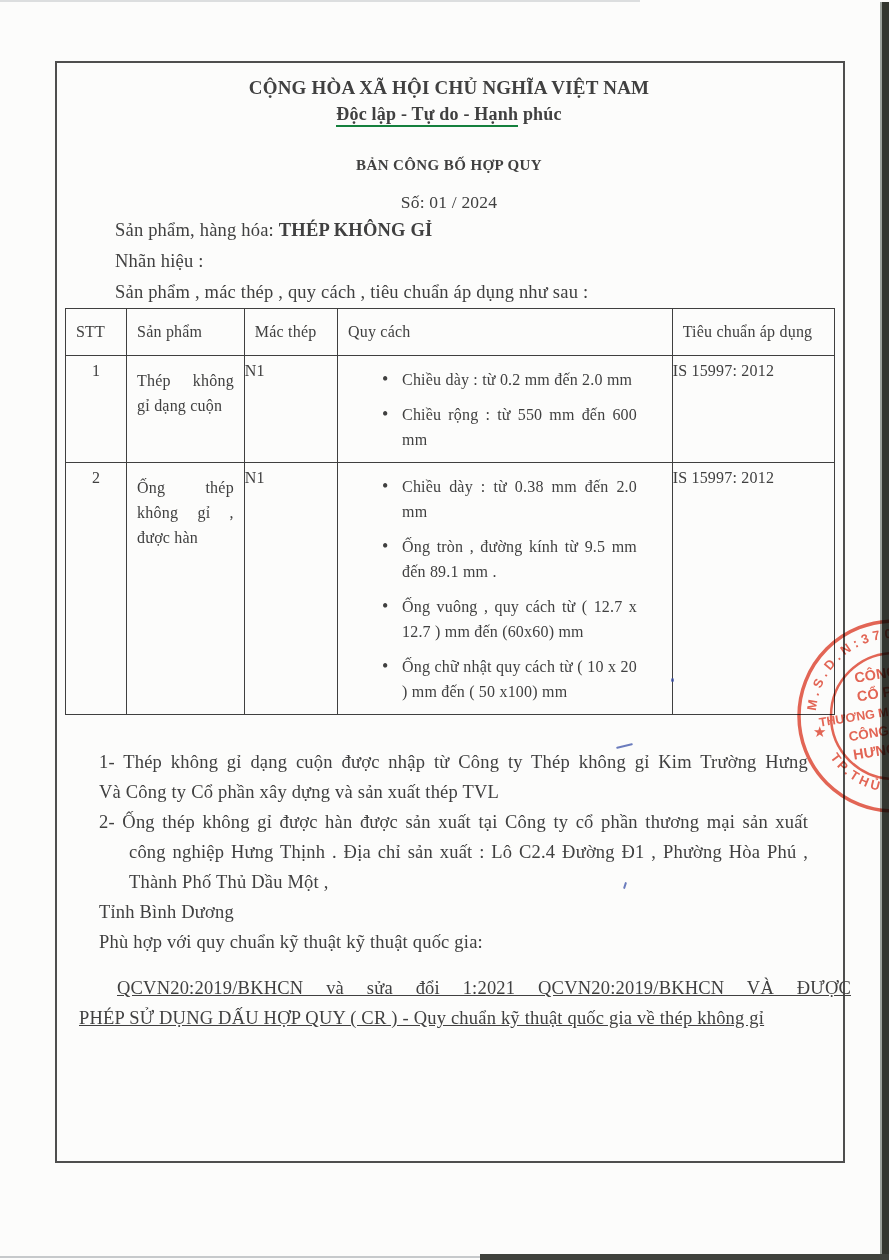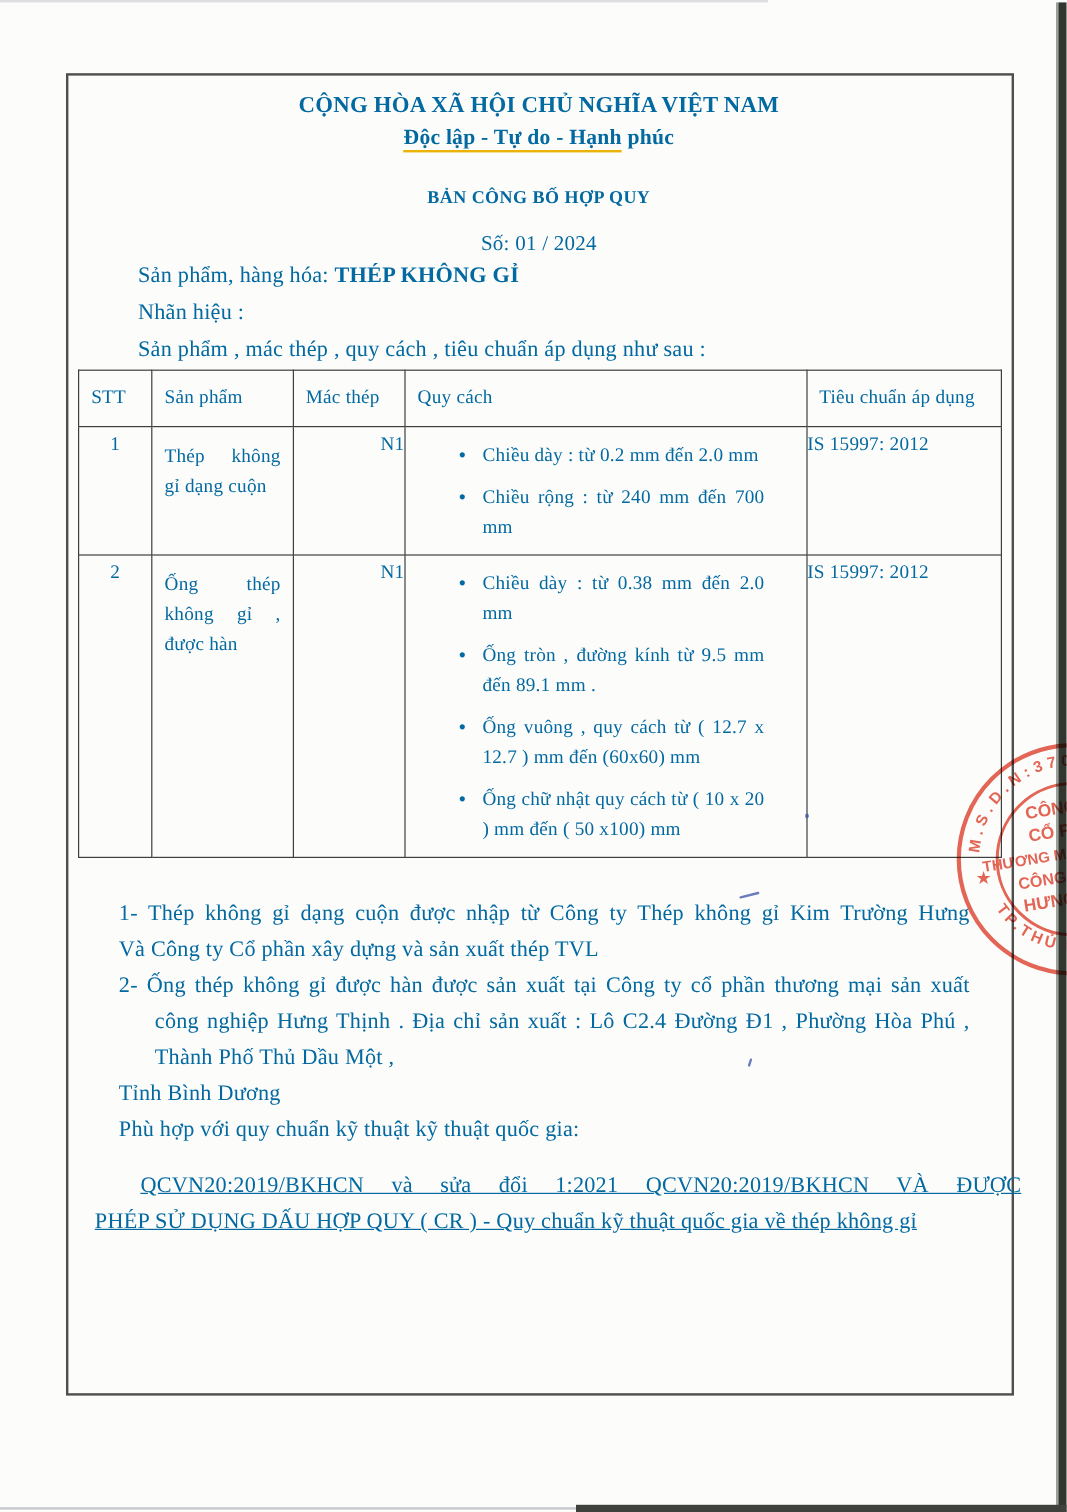--- a/index.html
+++ b/index.html
@@ -1,53 +1,53 @@
 <!DOCTYPE html>
 <html><head>
 <meta charset="utf-8">
 <style>
   html,body{margin:0;padding:0;background:#ffffff;}
   .page{position:relative;width:889px;height:1260px;background:#fcfcfb;overflow:hidden;
-        font-family:"Liberation Serif","DejaVu Serif",serif;color:#0369a1;}
+        font-family:"Liberation Serif","DejaVu Serif",serif;color:#404040;}
   
   .scan-top{position:absolute;left:0;top:0;width:640px;height:2px;background:#dcdedf;}
   .scan-right{position:absolute;left:882px;top:2px;width:7px;height:1258px;background:#33362f;}
   .scan-right-soft{position:absolute;left:880px;top:2px;width:2px;height:1258px;background:#9aa09a;}
   .scan-bottom-light{position:absolute;left:0;top:1256px;width:889px;height:2px;background:#c6c9cb;}
   .scan-bottom-dark{position:absolute;left:480px;top:1254px;width:409px;height:6px;background:#3f423c;}
 
   
   .sheet{position:absolute;left:55px;top:61px;width:786px;height:1098px;border:2px solid #4e4e4e;}
   .inner{position:relative;padding:14px 8px 0 6px;font-size:18.5px;letter-spacing:.2px;line-height:30px;}
 
   .center{text-align:center;}
   .nat-title{font-weight:bold;font-size:19px;line-height:22px;}
   .motto{font-weight:bold;font-size:18px;line-height:22px;margin-top:4px;}
-  .motto .u{border-bottom:2px solid #eab308;padding-bottom:1px;}
+  .motto .u{border-bottom:2px solid #15803d;padding-bottom:1px;}
   .doc-title{font-weight:bold;font-size:15px;line-height:28px;margin-top:26px;letter-spacing:.4px;}
   .doc-number{font-size:17.5px;line-height:22px;margin-top:12px;}
 
   .info{margin:14px 0 0 36px;width:708px;}
   .prod{margin:2px 0 0 52px;width:694px;line-height:31px;}
   .jl{text-align:justify;text-align-last:justify;}
   b{font-weight:bold;}
 
   
   table.spec{border-collapse:collapse;margin:0 0 0 2px;table-layout:fixed;font-size:16px;}
   table.spec th,table.spec td{border:1.6px solid #3f3f3f;vertical-align:top;padding:0;}
   table.spec th{font-weight:normal;height:46px;vertical-align:middle;text-align:left;padding-left:10px;}
   th.c-stt,td.c-stt{width:54px;text-align:center;padding-left:0;}
   th.c-sp,td.c-sp{width:117px;}
   th.c-mt,td.c-mt{width:92px;}
   th.c-qc,td.c-qc{width:330px;}
   th.c-tc,td.c-tc{width:172px;}
   td.c-stt{padding-top:12px;}
   td.c-sp .cell-lines{padding:12px 10px 0 10px;line-height:25px;}
   td.c-sp .cl-j{text-align:justify;text-align-last:justify;}
-  td.c-mt{text-align:right;padding-top:12px;}
+  td.c-mt{text-align:left;padding-top:12px;}
   td.c-tc{padding:12px 0 0 10px;margin-top:36px;}
   tr.r1{height:96px;} tr.r2{height:241px;}
   ul.qc{margin:0;padding:11px 0 0 38px;list-style:none;}
   ul.qc li{position:relative;width:235px;padding-left:26px;margin-bottom:10px;
            line-height:25px;text-align:justify;}
   ul.qc li::before{content:"•";position:absolute;left:6px;top:0;font-size:18px;}
 
   
   .notes{margin:32px 0 0 36px;width:709px;}
   .notes .ind{padding-left:30px;}
@@ -108,21 +108,21 @@
             <td class="c-sp">
               <div class="cell-lines">
                 <div class="cl-j">Thép không</div>
                 <div>gỉ dạng cuộn</div>
               </div>
             </td>
             <td class="c-mt">N1</td>
             <td class="c-qc">
               <ul class="qc">
                 <li>Chiều dày : từ 0.2 mm đến 2.0 mm</li>
-                <li>Chiều rộng : từ 240 mm đến 700 mm</li>
+                <li>Chiều rộng : từ 550 mm đến 600 mm</li>
               </ul>
             </td>
             <td class="c-tc">IS 15997: 2012</td>
           </tr>
           <tr class="r2">
             <td class="c-stt">2</td>
             <td class="c-sp">
               <div class="cell-lines">
                 <div class="cl-j">Ống thép</div>
                 <div class="cl-j">không gỉ ,</div>

